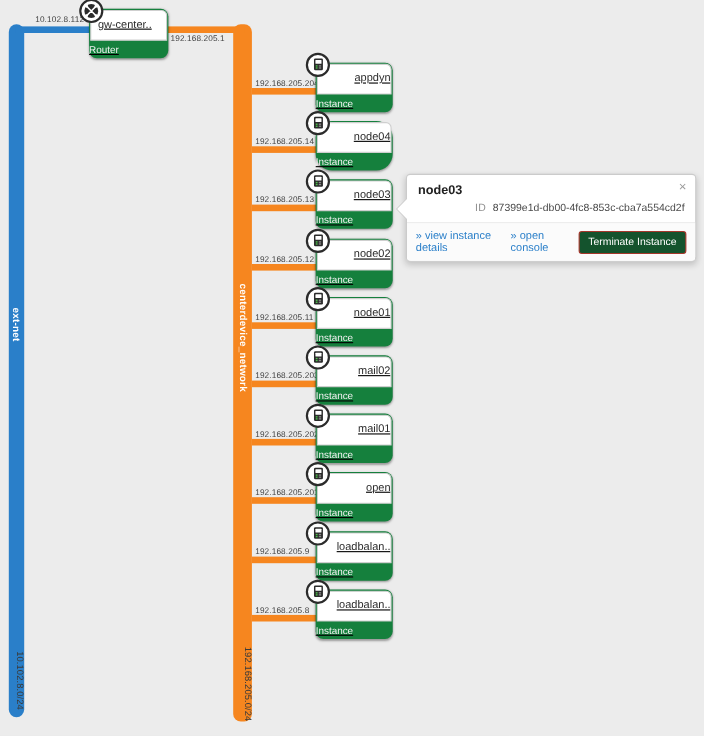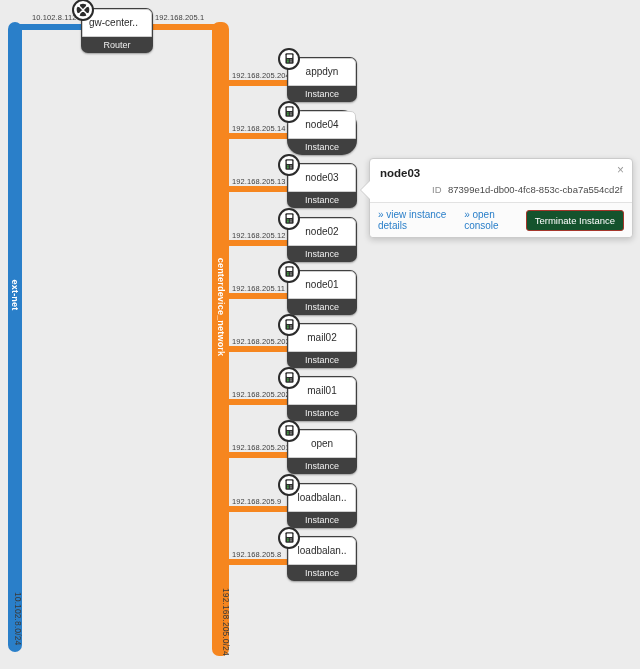--- a/index.html
+++ b/index.html
@@ -70,43 +70,43 @@
     font-size:7.5px;
     color:#3f3f3f;
     white-space:nowrap;
     letter-spacing:0.1px;
   }
 
   
   .device{
     position:absolute;
     width:70px;
-    background:#404040;
+    background:#15803d;
     border-radius:7px;
     box-shadow:0 1px 2px rgba(0,0,0,0.35);
     padding:0;
+    text-decoration:underline;
   }
   .device .dev-name{
     background:#ffffff;
     border:1px solid #cfcfcf;
     border-radius:5px 5px 0 0;
     height:26px;
     line-height:26px;
-    text-align:center;
+    text-align:right;
     font-size:10px;
     color:#2b2b2b;
     overflow:hidden;
     white-space:nowrap;
     text-overflow:ellipsis;
     margin:1px 1px 0 1px;
   }
   .device .dev-type{
     height:16px;
     line-height:16px;
-    text-align:center;
     font-size:9px;
     color:#f0f0f0;
   }
 
   
   .dev-badge{
     position:absolute;
     left:-9px;top:-9px;
     width:22px;height:22px;
     border-radius:50%;
@@ -209,21 +209,21 @@
 
   <div class="netbar" id="center-bar" style="background: rgb(246, 134, 31);">
     <span class="netlabel">centerdevice_network</span>
   </div>
   <div class="cidr" id="center-cidr">192.168.205.0/24</div>
 
   <div class="link blue" style="left:14px;top:24px;width:72px;"></div>
   <div class="link" style="left:150px;top:24px;width:72px;"></div>
 
   <div class="iplabel" style="left:32px;top:13px;">10.102.8.112</div>
-  <div class="iplabel" style="left:155px;top:13px;">192.168.205.1</div>
+  <div class="iplabel" style="left:155px;top:30px;">192.168.205.1</div>
 
   <div class="device" id="router-node" style="left:81px;top:8px;">
     <span class="dev-badge">
       <svg width="14" height="14" viewBox="0 0 16 16">
         <circle cx="8" cy="8" r="7.2" fill="#2b2b2b"></circle>
         <path d="M8 8 L3.2 3.2 M8 8 L12.8 3.2 M8 8 L3.2 12.8 M8 8 L12.8 12.8" stroke="#ffffff" stroke-width="1.6" stroke-linecap="round"></path>
         <circle cx="3.1" cy="3.1" r="1.5" fill="#ffffff"></circle>
         <circle cx="12.9" cy="3.1" r="1.5" fill="#ffffff"></circle>
         <circle cx="3.1" cy="12.9" r="1.5" fill="#ffffff"></circle>
         <circle cx="12.9" cy="12.9" r="1.5" fill="#ffffff"></circle>

